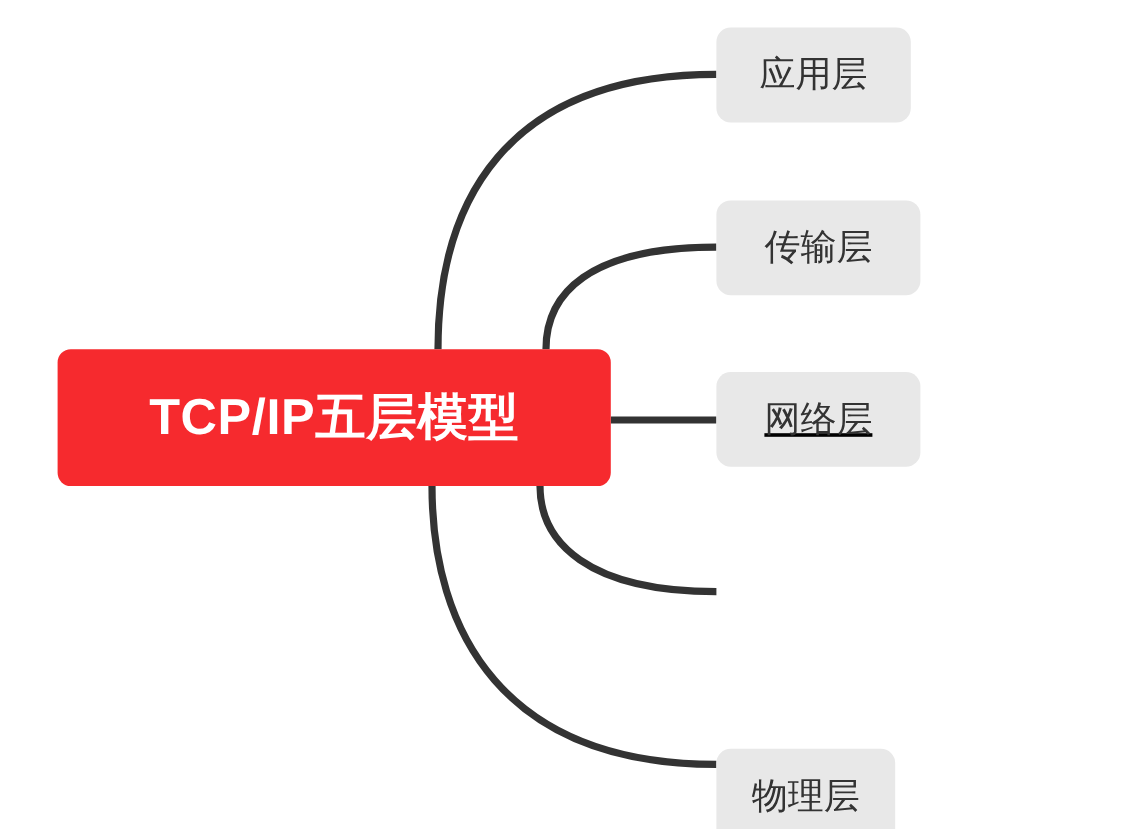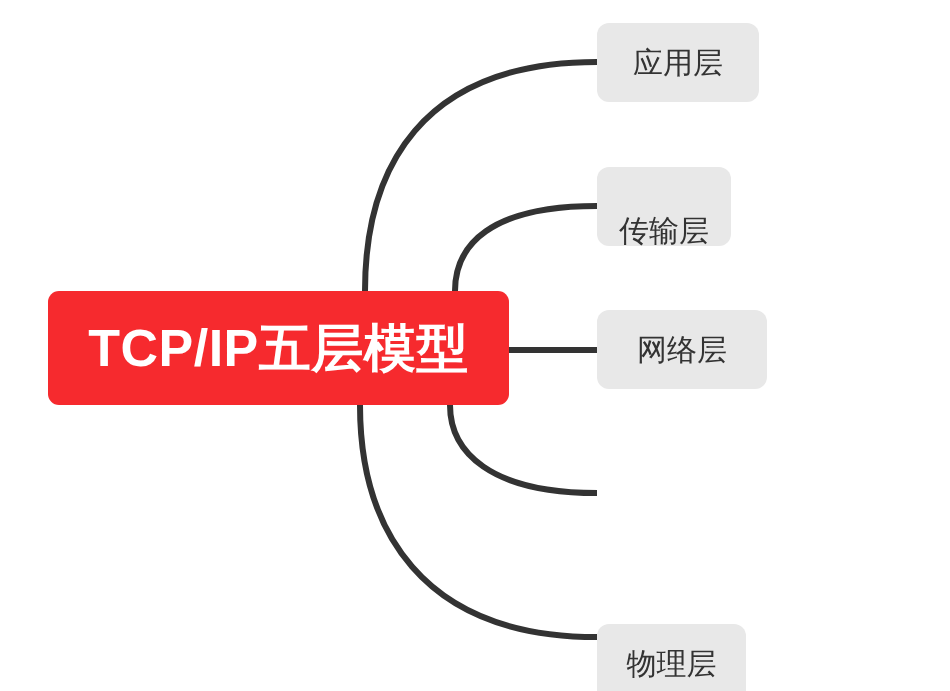--- a/index.html
+++ b/index.html
@@ -34,42 +34,42 @@
   .root-node {
     left: 48px;
     top: 291px;
     width: 461px;
     height: 114px;
     background: #F62A2E;
     border-radius: 11px;
   }
   .root-label {
     color: #ffffff;
-    font-size: 52px;
+    font-size: 42px;
     font-weight: bold;
     letter-spacing: 0.5px;
     line-height: 1;
     white-space: nowrap;
     text-align: center;
   }
   .branch-node {
     background: #E8E8E8;
     border-radius: 12px;
     height: 79px;
   }
   .branch-label {
     color: #333333;
     font-size: 30px;
     font-weight: normal;
     line-height: 1;
     white-space: nowrap;
   }
   .n-app   { left: 597px; top: 23px;  width: 162px; }
-  .n-trans { left: 597px; top: 167px; width: 134px; align-items: flex-end; }
-  .n-net   { left: 597px; top: 310px; width: 170px; }
+  .n-trans { left: 597px; top: 167px; width: 170px; }
+  .n-net   { left: 597px; top: 310px; width: 170px; text-decoration: underline; }
   .n-link  { left: 597px; top: 454px; width: 238px; }
   .n-phys  { left: 597px; top: 624px; width: 149px; }
 </style>
 </head>
 <body>
 
 <div id="mindmap-canvas">
 
   <svg id="connector-layer" viewBox="0 0 950 691" xmlns="http://www.w3.org/2000/svg">
     <g fill="none" stroke="#333333" stroke-width="6" stroke-linecap="butt">

